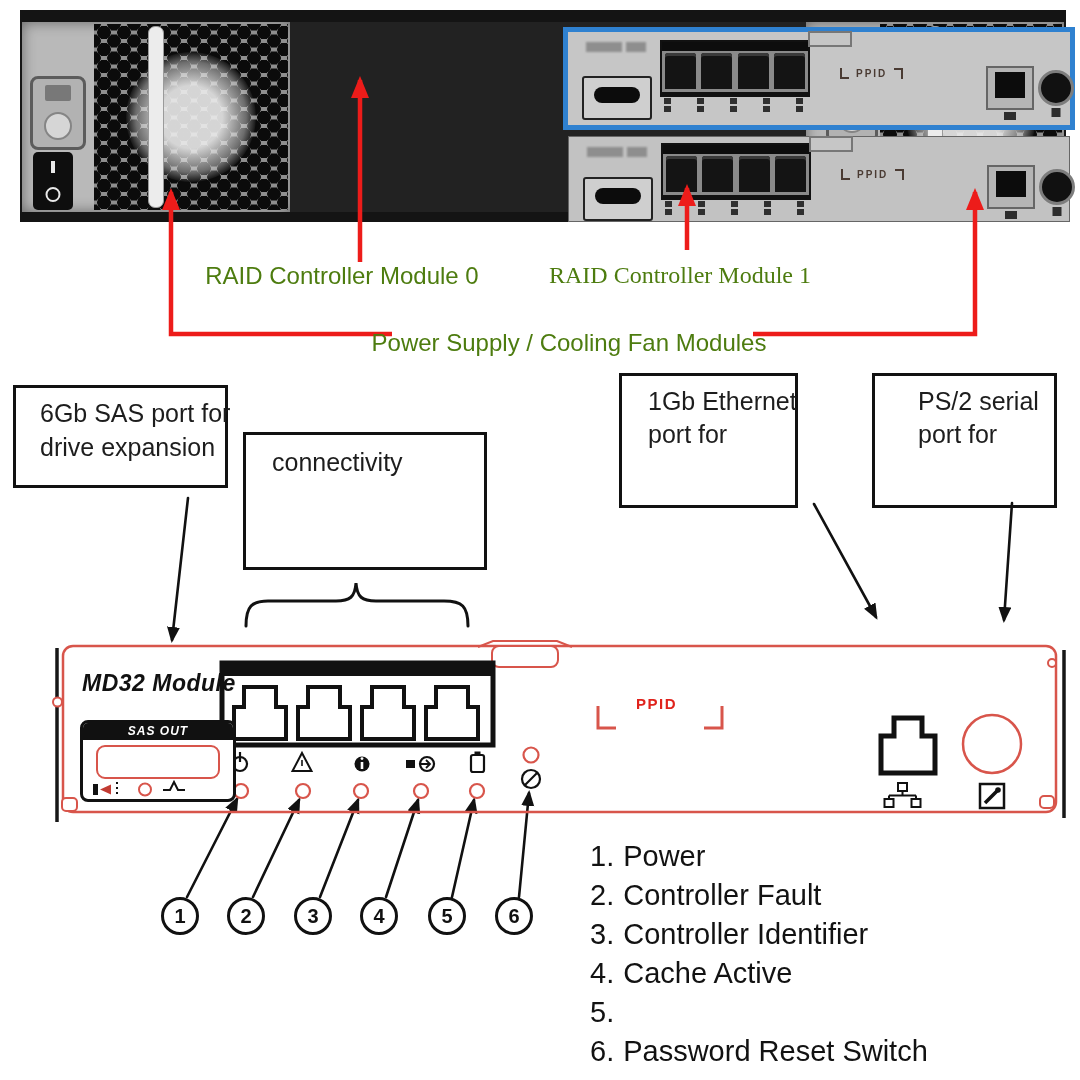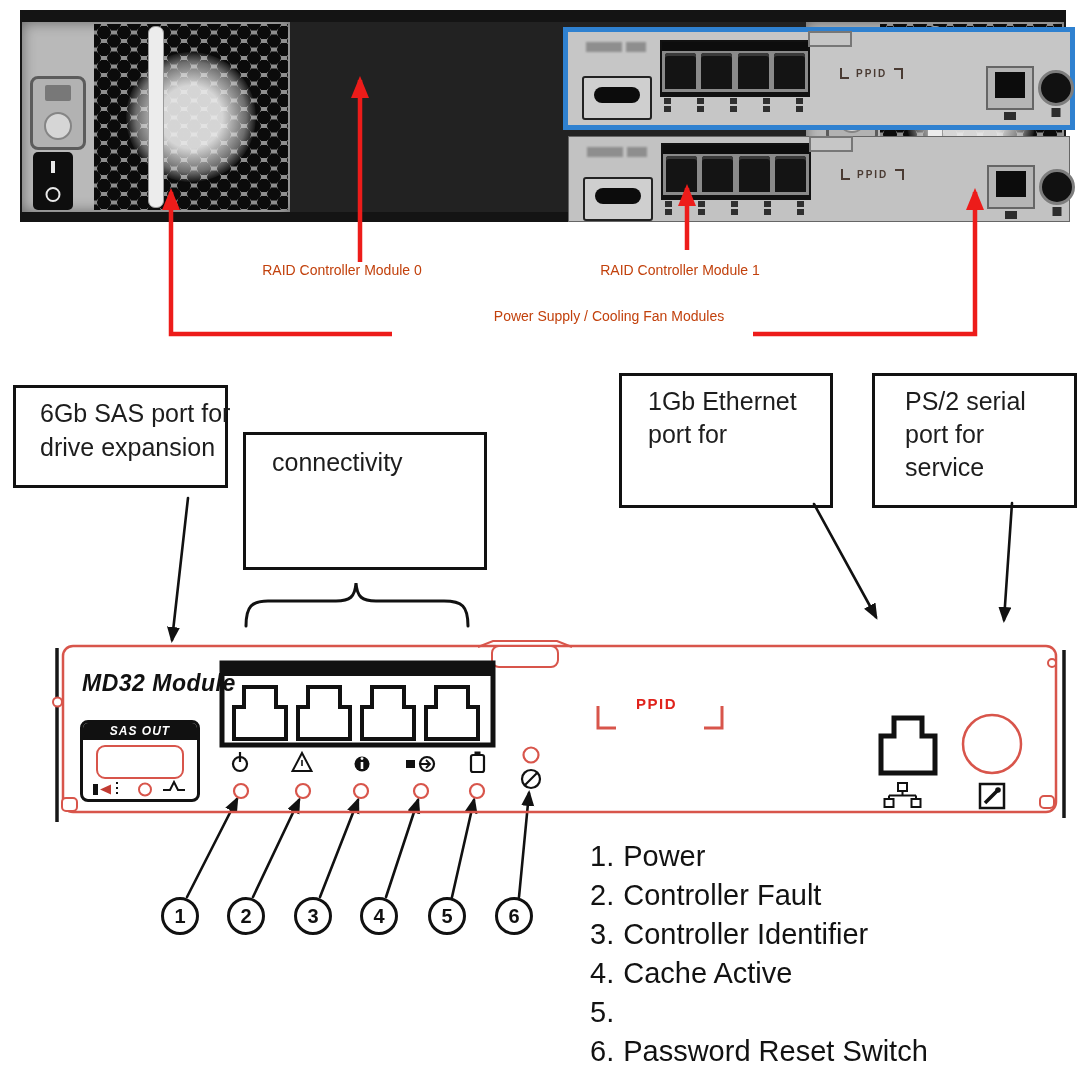--- a/index.html
+++ b/index.html
@@ -42,27 +42,27 @@
   .ppidp{position:absolute;font-size:10px;font-weight:bold;letter-spacing:2px;color:#4a3b33;display:flex;align-items:center;gap:7px;}
   .pbl{width:7px;height:9px;border-left:2px solid #4a3b33;border-bottom:2px solid #4a3b33;}
   .pbr{width:7px;height:9px;border-right:2px solid #4a3b33;border-top:2px solid #4a3b33;}
   .rj45p{position:absolute;left:418px;width:44px;height:40px;background:#b5b5b5;border:2px solid #666;}
   .rj45p .in{position:absolute;left:50%;top:4px;transform:translateX(-50%);width:30px;height:26px;background:#0c0c0c;}
   .rj45p .ic{position:absolute;left:50%;bottom:-12px;transform:translateX(-50%);width:12px;height:8px;background:#2d2d2d;}
   .serialp{position:absolute;left:470px;width:30px;height:30px;background:#111;border:3px solid #7d7d7d;border-radius:50%;}
   .serialp .ic{position:absolute;left:50%;bottom:-14px;transform:translateX(-50%);width:9px;height:9px;background:#2d2d2d;}
 
   
-  .plabel{position:absolute;transform:translateX(-50%);font-size:14px;color:#c2410c;white-space:nowrap;}
+  .plabel{position:absolute;transform:translateX(-50%);font-size:24px;color:#4d7c0f;white-space:nowrap;}
   .cbox{position:absolute;border:3px solid #111;background:#fff;color:#1d1d1d;font-size:25px;}
   .cbox .ln{white-space:nowrap;}
 
   
   .model{position:absolute;left:82px;top:670px;font-size:23px;font-weight:bold;font-style:italic;color:#111;letter-spacing:.5px;}
-  .sasout{position:absolute;left:80px;top:720px;width:120px;height:82px;border:3px solid #111;border-radius:8px;background:#fff;overflow:hidden;box-sizing:border-box;}
+  .sasout{position:absolute;left:80px;top:720px;width:156px;height:82px;border:3px solid #111;border-radius:8px;background:#fff;overflow:hidden;box-sizing:border-box;}
   .sasout .hd{height:17px;background:#111;color:#fff;font-size:12px;font-weight:bold;font-style:italic;letter-spacing:1px;text-align:center;line-height:17px;}
   .sasout .port{margin:5px 13px 0 13px;height:30px;border:2.5px solid #d8554b;border-radius:9px;}
   .ppid-draw{position:absolute;left:636px;top:695px;font-size:15px;font-weight:bold;color:#e0231c;letter-spacing:1.5px;}
 
   
   .ptr{position:absolute;width:38px;height:38px;border:3px solid #111;border-radius:50%;background:#fff;
        display:flex;align-items:center;justify-content:center;font-size:20px;font-weight:bold;color:#111;box-sizing:border-box;}
   .legend{position:absolute;left:590px;top:837px;}
   .lrow{height:39px;font-size:29px;color:#121212;display:flex;align-items:center;}
   .lrow .n{margin-right:9px;}
@@ -190,38 +190,37 @@
     </defs>
     <g stroke="#ed1c1a" stroke-width="4.5" fill="none">
       <path d="M360 262 L360 80" marker-end="url(#mred)"></path>
       <path d="M687 250 L687 188" marker-end="url(#mred)"></path>
       <path d="M392 334 L171 334 L171 192" marker-end="url(#mred)"></path>
       <path d="M753 334 L975 334 L975 192" marker-end="url(#mred)"></path>
     </g>
   </svg>
 
   <div class="plabel" style="left:342px;top:262px;">RAID Controller Module 0</div>
-  <div class="plabel" style="left:680px;top:262px;">RAID Controller Module 1</div>
-  <div class="plabel" style="left:569px;top:308px;margin-left:40px;">Power Supply / Cooling Fan Modules</div>
+  <div class="plabel" style="left:680px;top:262px;font-family:Liberation Serif, serif;">RAID Controller Module 1</div>
+  <div class="plabel" style="left:569px;top:329px;">Power Supply / Cooling Fan Modules</div>
 
   <div class="cbox" style="left:13px;top:385px;width:215px;height:103px;padding:8px 0 0 24px;line-height:34px;box-sizing:border-box;">
     <div class="ln">6Gb SAS port for</div>
     <div class="ln">drive expansion</div>
   </div>
   <div class="cbox" style="left:243px;top:432px;width:244px;height:138px;padding:10px 0 0 26px;line-height:34px;box-sizing:border-box;">
     <div class="ln">connectivity</div>
   </div>
-  <div class="cbox" style="left:619px;top:373px;width:214px;height:135px;padding:9px 0 0 26px;line-height:33px;box-sizing:border-box;">
+  <div class="cbox" style="left:619px;top:373px;width:179px;height:135px;padding:9px 0 0 26px;line-height:33px;box-sizing:border-box;">
     <div class="ln">1Gb Ethernet</div>
     <div class="ln">port for</div>
   </div>
-  <div class="cbox" style="left:872px;top:373px;width:205px;height:135px;padding:9px 0 0 30px;line-height:33px;box-sizing:border-box;">
+  <div class="cbox" style="left:872px;top:373px;width:185px;height:135px;padding:9px 0 0 43px;line-height:33px;box-sizing:border-box;">
     <div class="ln">PS/2 serial</div>
     <div class="ln">port for</div>
-    <div class="ln">service</div>
   </div>
 
   <svg class="overlay" viewBox="0 0 1080 1080">
     <defs>
       <marker id="mblk" markerUnits="userSpaceOnUse" markerWidth="18" markerHeight="14" refX="13" refY="6.5" orient="auto">
         <path d="M0,0 L16,6.5 L0,13 Z" fill="#111"></path>
       </marker>
     </defs>
     <g stroke="#111" stroke-width="2.6" fill="none" stroke-linecap="round">
       <path d="M188 498 L172 640" marker-end="url(#mblk)"></path>

